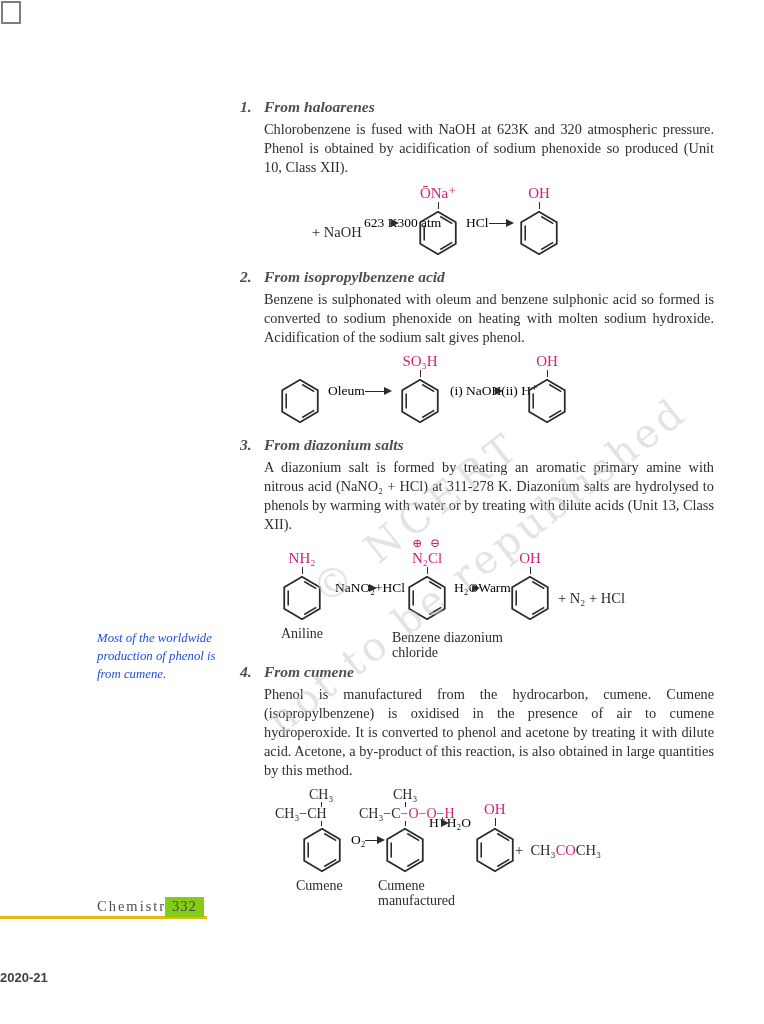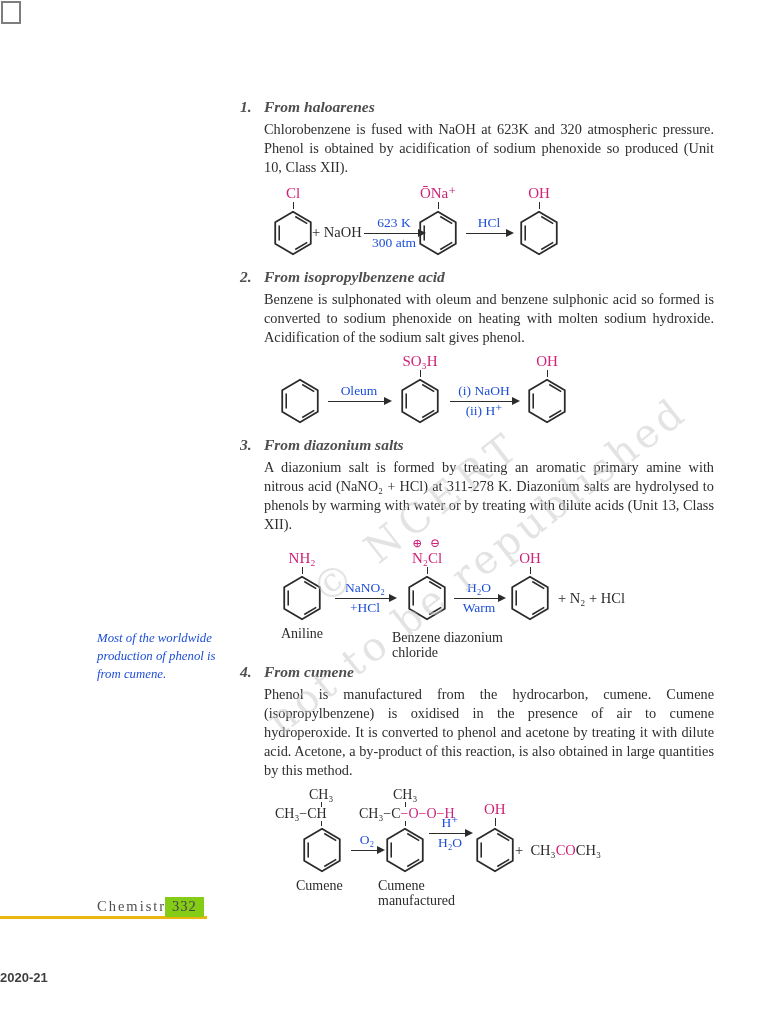--- a/index.html
+++ b/index.html
@@ -21,21 +21,21 @@
   .r2{height:80px;margin-left:30px;}
   .r3{height:120px;margin-left:35px;}
   .r4{height:126px;margin-left:25px;}
   .struct{position:absolute;display:flex;flex-direction:column;align-items:center;}
   .sub{font-size:15px;line-height:17px;color:#cf2178;white-space:nowrap;}
   .charges{font-size:12px;line-height:13px;letter-spacing:8px;padding-left:6px;}
   .stem{width:0;height:7px;border-left:1.6px solid #2b2b2b;}
   .benzene{display:block;width:46px;height:48px;}
   .sname{font-size:14px;line-height:15px;color:#2b2b2b;margin-top:4px;white-space:nowrap;}
   .rtext{position:absolute;font-size:14.5px;white-space:nowrap;color:#2b2b2b;}
-  .arrow{position:absolute;display:flex;flex-direction:column;align-items:center;font-size:13.5px;color:#1d4ed8;}
+  .arrow{position:absolute;display:flex;flex-direction:row;align-items:center;font-size:13.5px;color:#000000;}
   .atop{line-height:17px;white-space:nowrap;}
   .abot{line-height:16px;white-space:nowrap;}
   .aline{position:relative;width:100%;height:0;border-top:1.5px solid #2b2b2b;margin:2px 0 1px;}
   .aline:after{content:"";position:absolute;right:-2px;top:-4.6px;width:0;height:0;
                border-left:8px solid #2b2b2b;border-top:4px solid transparent;border-bottom:4px solid transparent;}
   .abslbl{position:absolute;font-size:14px;line-height:15px;color:#2b2b2b;white-space:nowrap;}
   .pink{color:#cf2178;font-family:Liberation Serif, serif;}
   .fm{position:absolute;font-size:14px;line-height:14px;white-space:nowrap;color:#2b2b2b;}
   .vline{position:absolute;width:0;border-left:1.6px solid #2b2b2b;}
   .ringabs{position:absolute;}
@@ -64,30 +64,20 @@
 
   <div class="main">
 
     <div class="h">
       <span class="num">1.</span>
       <span>From haloarenes</span>
     </div>
     <p>Chlorobenzene is fused with NaOH at 623K and 320 atmospheric pressure. Phenol is obtained by acidification of sodium phenoxide so produced (Unit 10, Class XII).</p>
 
     <div class="rx r1">
-      <div class="struct" style="left:8px;top:2px">
-        <span class="sub">Cl</span>
-        <span class="stem"></span>
-        <span class="benzene"><svg width="46" height="48" viewBox="0 0 50 54">
-              <polygon points="25,3 45,15 45,39 25,51 5,39 5,15" fill="none" stroke="#2b2b2b" stroke-width="2"></polygon>
-              <line x1="9.5" y1="18.5" x2="9.5" y2="35.5" stroke="#2b2b2b" stroke-width="1.8"></line>
-              <line x1="27.5" y1="8.5" x2="41" y2="16.5" stroke="#2b2b2b" stroke-width="1.8"></line>
-              <line x1="41" y1="37.5" x2="27.5" y2="45.5" stroke="#2b2b2b" stroke-width="1.8"></line>
-            </svg></span>
-      </div>
       <span class="rtext" style="left:50px;top:41px">+ NaOH</span>
       <div class="arrow" style="left:102px;top:31px;width:60px">
         <span class="atop">623 K</span>
         <span class="aline"></span>
         <span class="abot">300 atm</span>
       </div>
       <div class="struct" style="left:153px;top:2px">
         <span class="sub">ŌNa⁺</span>
         <span class="stem"></span>
         <span class="benzene"><svg width="46" height="48" viewBox="0 0 50 54">

